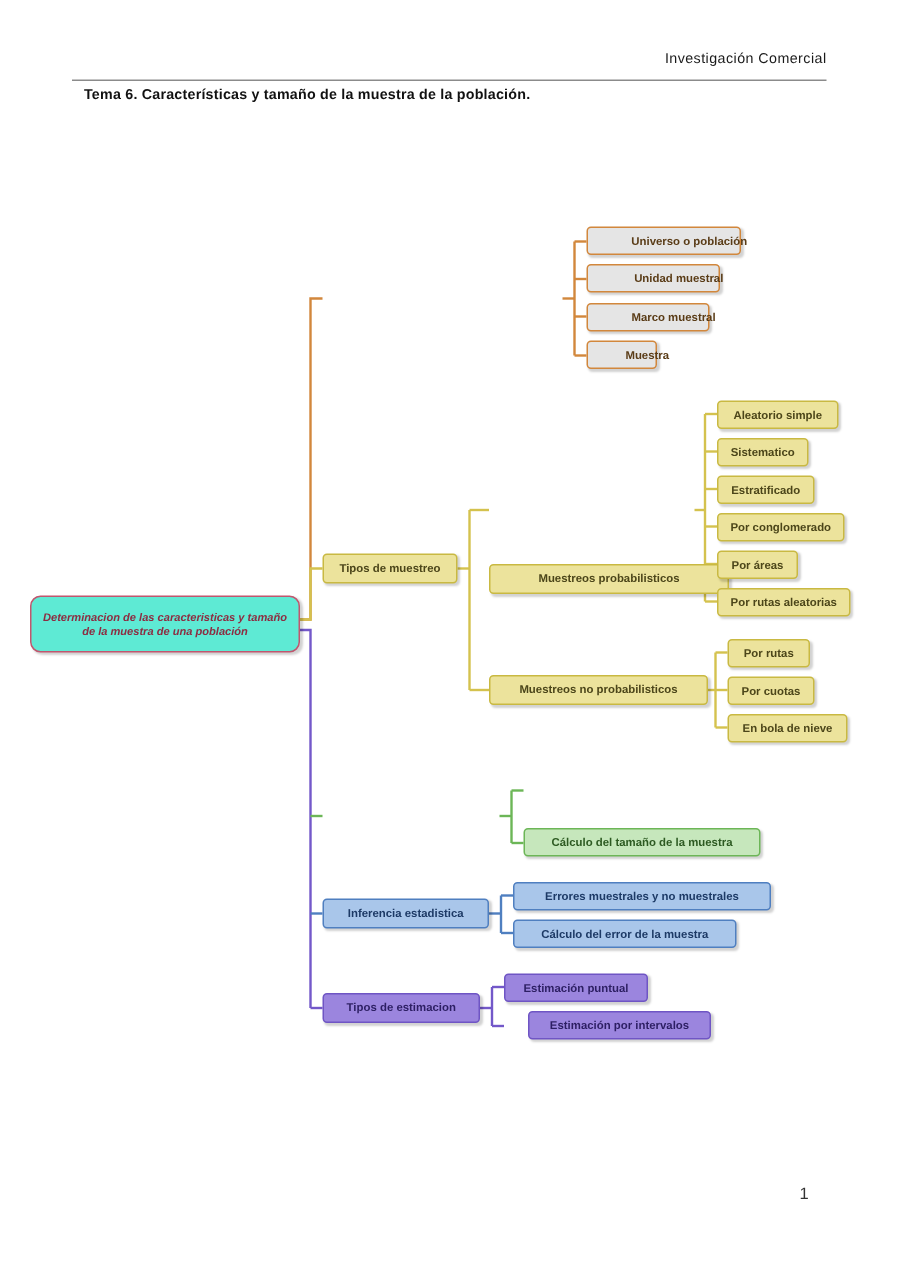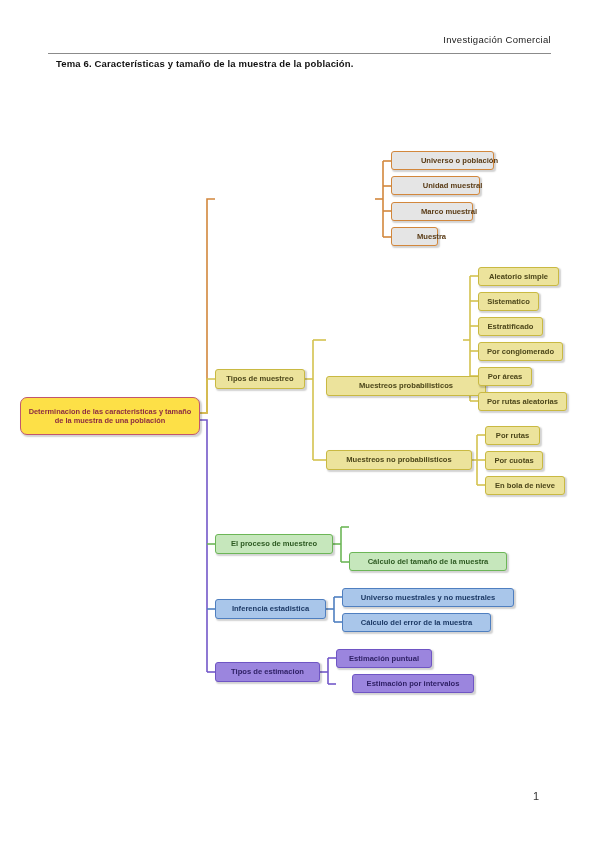--- a/index.html
+++ b/index.html
@@ -73,26 +73,27 @@
     text-align: center;
     padding: 2px 5px;
     border-style: solid;
     border-width: 1px;
     white-space: nowrap;
   }
   .node.wrap { white-space: normal; }
 
   
   .n-root {
-    background: #fde047;
+    background: #5eead4;
     border-color: #c1566e;
     border-width: 1.4px;
     color: #8c2d42;
     border-radius: 7px;
     font-size: 7.4px;
+    font-style: italic;
   }
   
   .n-orange {
     background: #f3cda4;
     border-color: #d2873c;
     color: #5a3c17;
   }
   .n-orange-leaf {
     background: #e5e5e5;
     border-color: #d2873c;
@@ -208,27 +209,26 @@
   <div class="node n-yellow shadow" style="left:478px; top:342px; width:85px; height:19px;">Por conglomerado</div>
   <div class="node n-yellow shadow" style="left:478px; top:367px; width:54px; height:19px;">Por áreas</div>
   <div class="node n-yellow shadow" style="left:478px; top:392px; width:89px; height:19px;">Por rutas aleatorias</div>
 
   <div class="node n-yellow shadow" style="left:326px; top:450px; width:146px; height:20px;">Muestreos no probabilisticos</div>
 
   <div class="node n-yellow shadow" style="left:485px; top:426px; width:55px; height:19px;">Por rutas</div>
   <div class="node n-yellow shadow" style="left:485px; top:451px; width:58px; height:19px;">Por cuotas</div>
   <div class="node n-yellow shadow" style="left:485px; top:476px; width:80px; height:19px;">En bola de nieve</div>
 
-  <div class="node n-green shadow" style="left:215px; top:534px; width:118px; height:20px;">El proceso de muestreo</div>
 
   <div class="node n-green shadow" style="left:349px; top:552px; width:158px; height:19px;">Cálculo del tamaño de la muestra</div>
 
   <div class="node n-blue shadow" style="left:215px; top:599px; width:111px; height:20px;">Inferencia estadistica</div>
 
-  <div class="node n-blue shadow" style="left:342px; top:588px; width:172px; height:19px;">Universo muestrales y no muestrales</div>
+  <div class="node n-blue shadow" style="left:342px; top:588px; width:172px; height:19px;">Errores muestrales y no muestrales</div>
   <div class="node n-blue shadow" style="left:342px; top:613px; width:149px; height:19px;">Cálculo del error de la muestra</div>
 
   <div class="node n-purple shadow" style="left:215px; top:662px; width:105px; height:20px;">Tipos de estimacion</div>
 
   <div class="node n-purple shadow" style="left:336px; top:649px; width:96px; height:19px;">Estimación puntual</div>
   <div class="node n-purple shadow" style="left:352px; top:674px; width:122px; height:19px;">Estimación por intervalos</div>
 
   <div class="page-number">1</div>
 </div>
 

